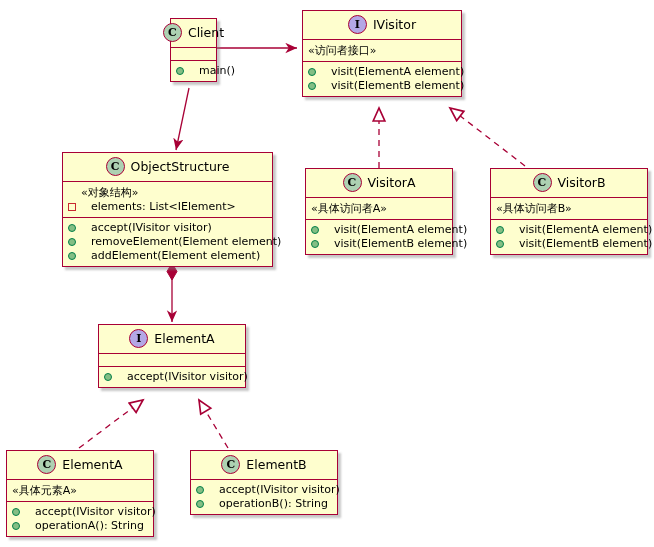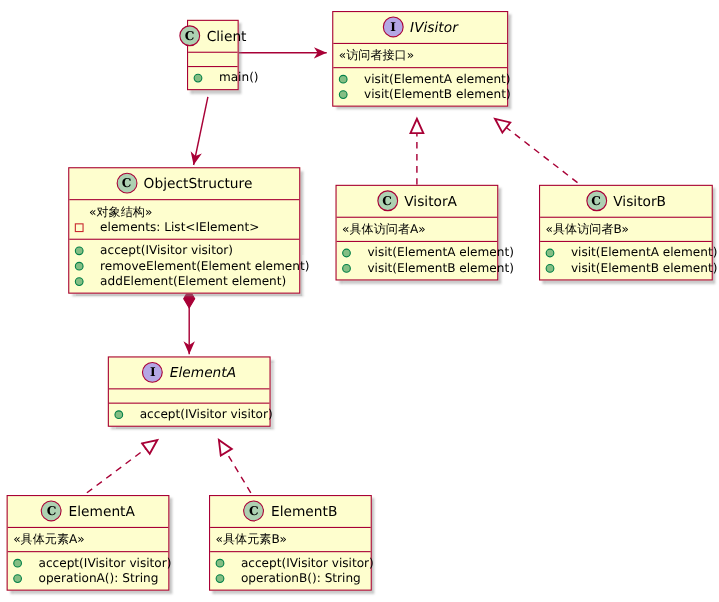--- a/index.html
+++ b/index.html
@@ -45,21 +45,20 @@
     align-items: center;
     justify-content: center;
     gap: 6px;
     padding: 4px 6px 5px 6px;
     font-size: 12.5px;
   }
   .title-text {
     white-space: nowrap;
   }
   .title-text.iface {
-    font-style: italic;
   }
   .icon-circle {
     width: 17px;
     height: 17px;
     border-radius: 50%;
     display: inline-flex;
     align-items: center;
     justify-content: center;
     font-size: 11px;
     font-weight: bold;
@@ -290,23 +289,20 @@
       </div>
     </div>
   </div>
 
   <div class="node" style="left:190px; top:450px; width:148px;">
     <div class="title-row">
       <span class="icon-circle icon-class">C</span>
       <span class="title-text">ElementB</span>
     </div>
     <div class="compartment sep">
-      <div class="stereo">«具体元素B»</div>
-    </div>
-    <div class="compartment sep">
       <div class="member">
         <span class="vis vis-public"></span>
         <span>accept(IVisitor visitor)</span>
       </div>
       <div class="member">
         <span class="vis vis-public"></span>
         <span>operationB(): String</span>
       </div>
     </div>
   </div>

